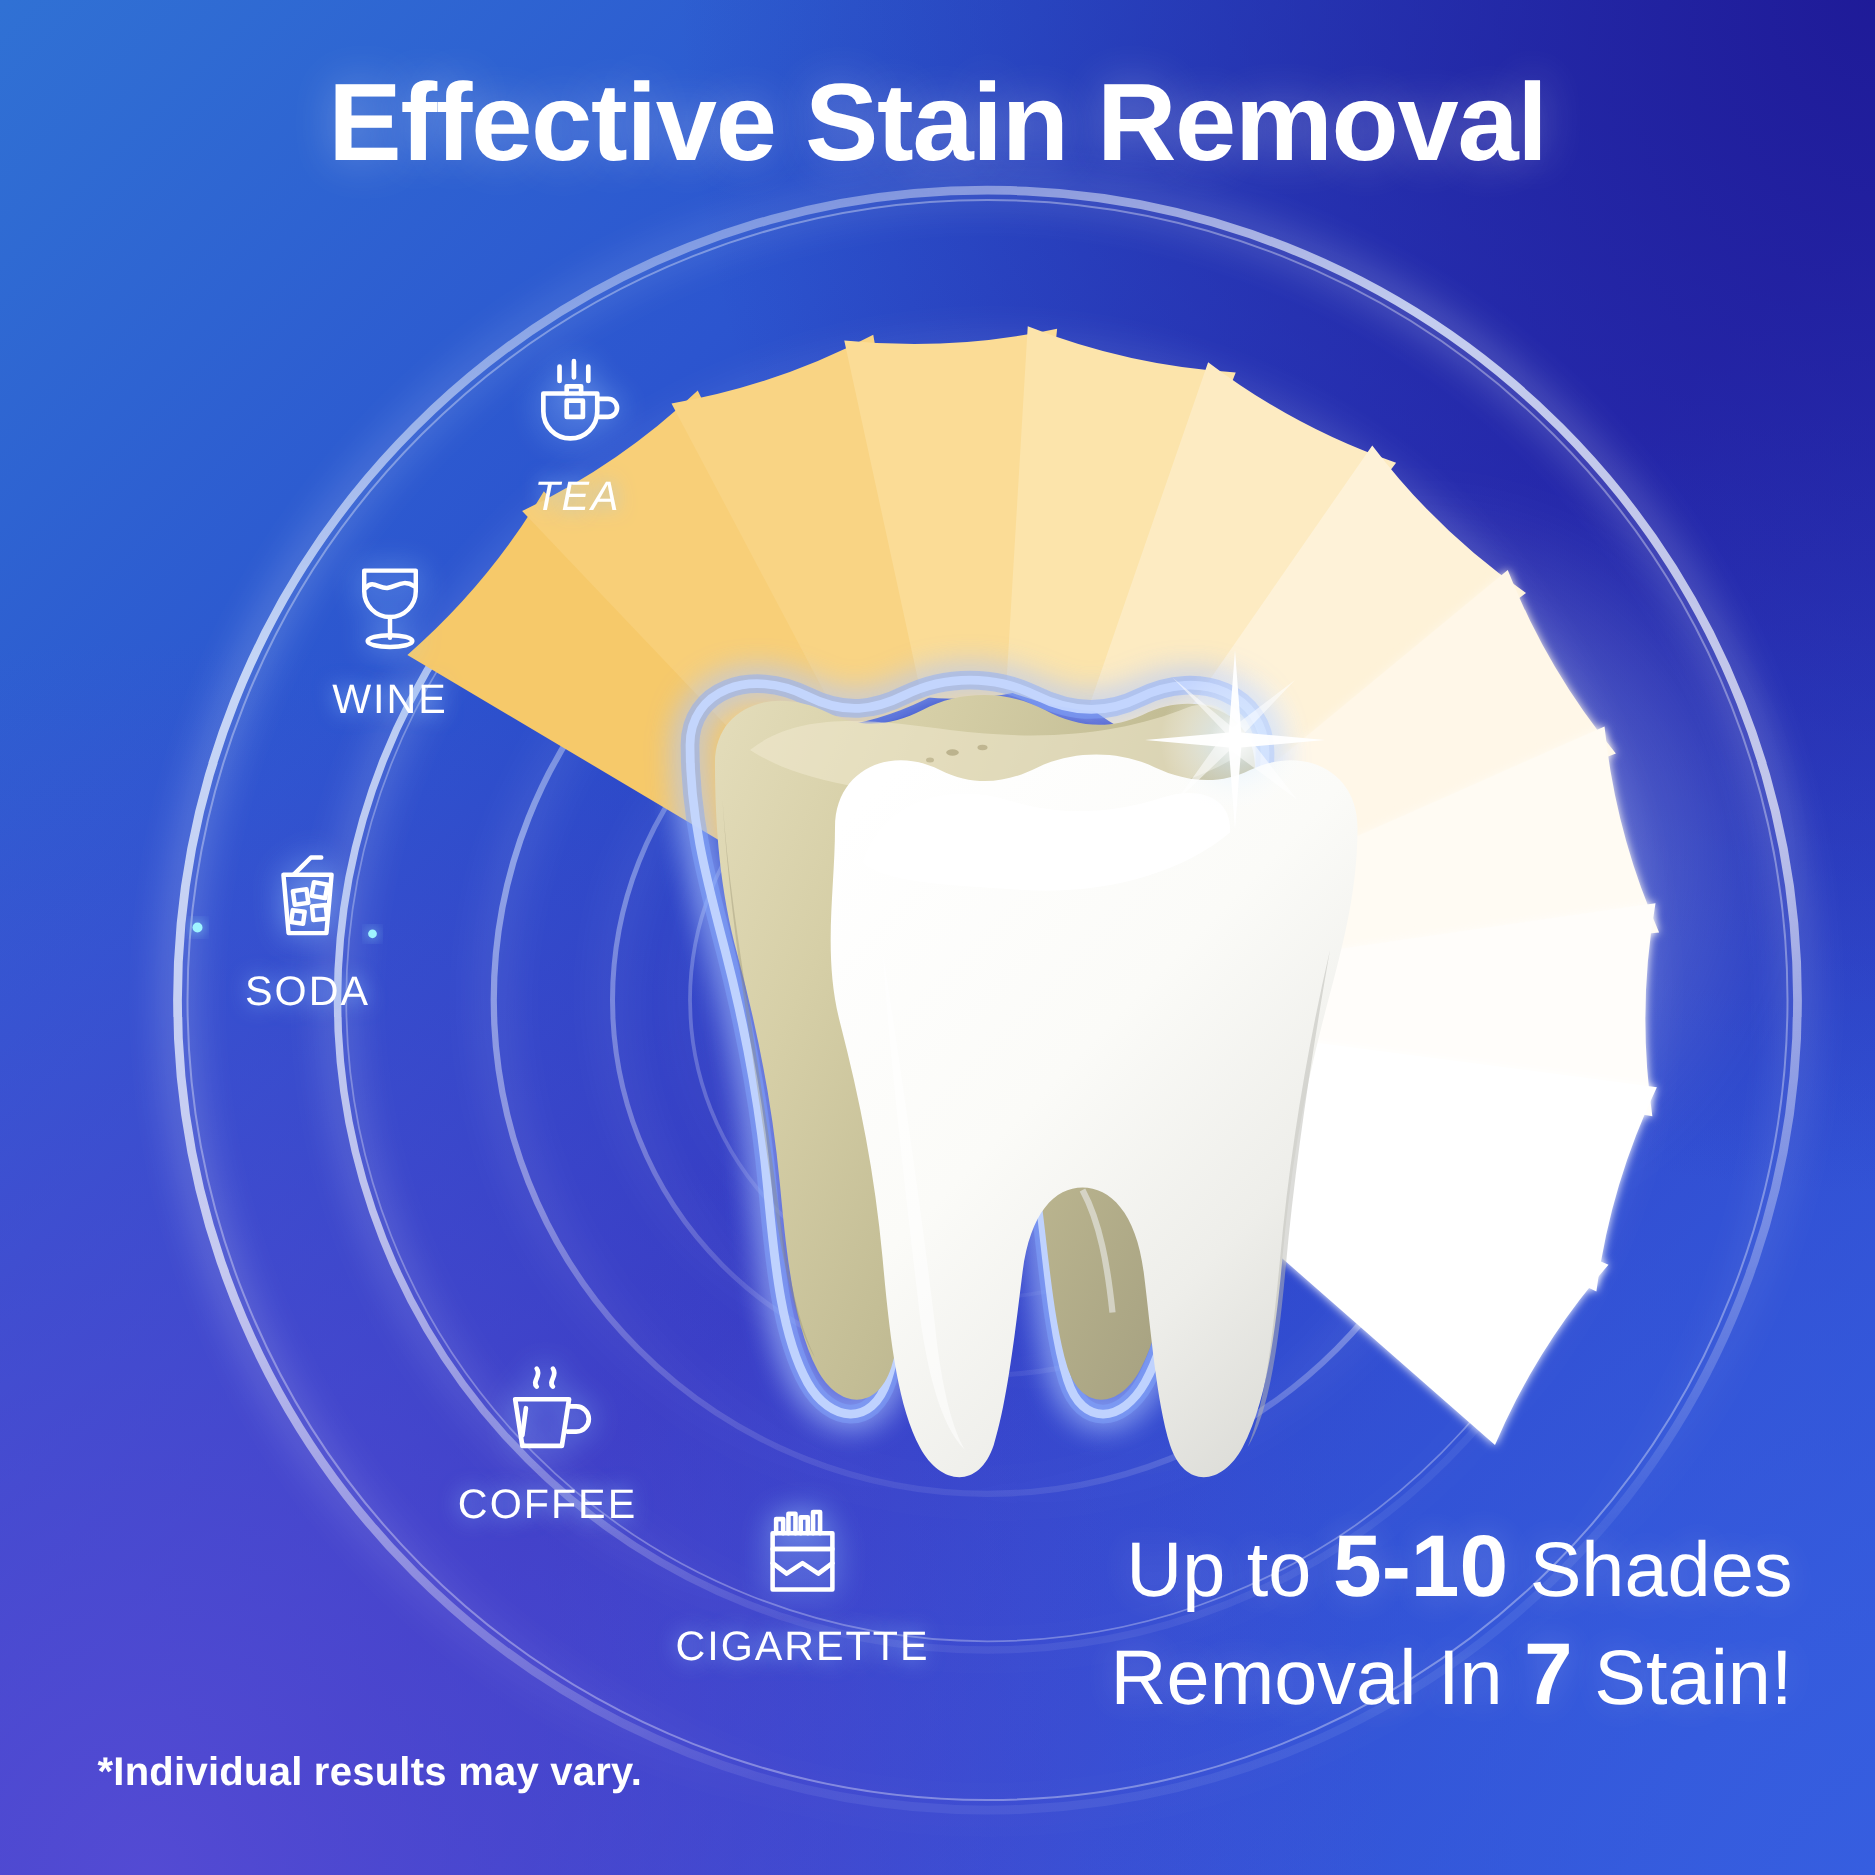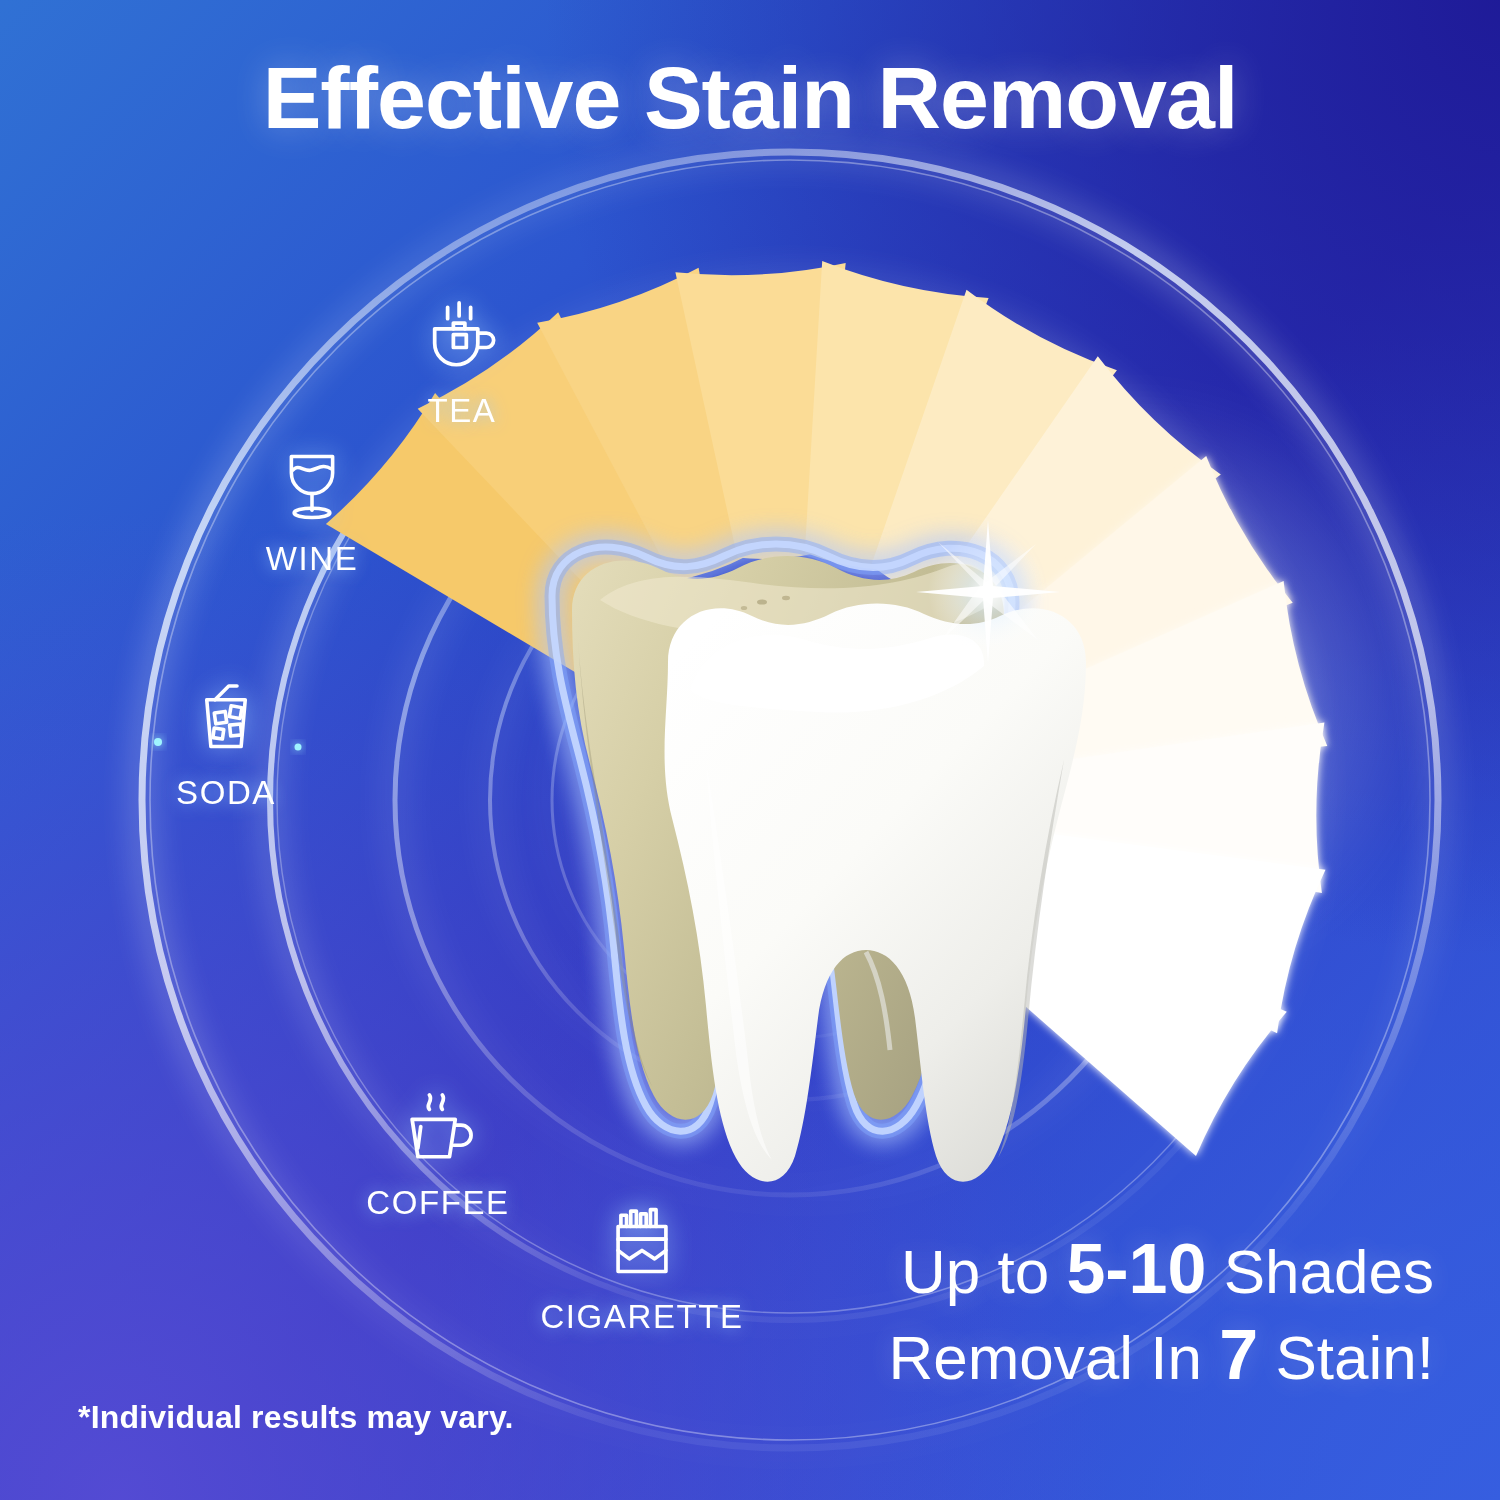--- a/index.html
+++ b/index.html
@@ -58,21 +58,21 @@
   
   #fan{position:absolute;left:0;top:0;width:1500px;height:1500px;}
 
   
   #teeth{position:absolute;left:0;top:0;width:1500px;height:1500px;}
 
   
   #claim{
     position:absolute;
     right:66px;
-    bottom:102px;
+    bottom:118px;
     text-align:right;
     color:#ffffff;
     line-height:1.22;
     text-shadow:0 0 26px rgba(255,255,255,0.22);
   }
   #claim .line{font-size:62px;white-space:nowrap;}
   #claim .big{font-weight:bold;font-size:70px;}
 
   
   #disclaimer{
@@ -322,21 +322,21 @@
 
     <g class="sparkle">
       <circle cx="988" cy="592" r="60" fill="url(#starburst)" opacity="0.95"></circle>
       <path d="M988 520 L993 586 L1060 592 L993 598 L988 664 L983 598 L916 592 L983 586 Z" fill="#ffffff" opacity="0.95"></path>
       <path d="M1036 544 L996 586 L1038 640 L984 600 L940 642 L980 586 L938 542 L986 582 Z" fill="#ffffff" opacity="0.55"></path>
     </g>
   </svg>
 
   <div id="headline">Effective Stain Removal</div>
 
-  <div class="stain" style="left:372px;top:290px;">
+  <div class="stain" style="left:372px;top:276px;font-style:italic;">
     <span class="glyph">
       <svg width="92" height="92" viewBox="0 0 64 64" fill="none" stroke="#ffffff" stroke-width="2.6" stroke-linecap="round" stroke-linejoin="round">
         <path d="M13 27 h30 v10 a15 15 0 0 1 -15 15 a15 15 0 0 1 -15 -15 z"></path>
         <path d="M43 30 h6 a5 5 0 0 1 0 10 h-6"></path>
         <path d="M26 27 v-4 h8 v4"></path>
         <rect x="26" y="31" width="9" height="9"></rect>
         <path d="M22 12 v8 M30 9 v9 M38 12 v8"></path>
       </svg>
     </span>
     <span class="lbl">TEA</span>
@@ -347,21 +347,21 @@
       <svg width="88" height="92" viewBox="0 0 64 64" fill="none" stroke="#ffffff" stroke-width="2.6" stroke-linecap="round" stroke-linejoin="round">
         <path d="M17 12 h30 v12 a15 15 0 0 1 -15 15 a15 15 0 0 1 -15 -15 z"></path>
         <path d="M18 22 c4 -5 8 1 13 0 c5 -1 9 -5 15 -1"></path>
         <path d="M32 39 v12"></path>
         <ellipse cx="32" cy="53" rx="13" ry="3.4"></ellipse>
       </svg>
     </span>
     <span class="lbl">WINE</span>
   </div>
 
-  <div class="stain" style="left:136px;top:672px;">
+  <div class="stain" style="left:156px;top:672px;">
     <span class="glyph">
       <svg width="88" height="94" viewBox="0 0 64 64" fill="none" stroke="#ffffff" stroke-width="2.6" stroke-linecap="round" stroke-linejoin="round">
         <path d="M18 18 h28 l-3 34 h-22 z"></path>
         <path d="M24 18 l10 -10 h6"></path>
         <rect x="24" y="27" width="8" height="8" transform="rotate(-8 28 31)"></rect>
         <rect x="35" y="23" width="8" height="8" transform="rotate(10 39 27)"></rect>
         <rect x="35" y="36" width="8" height="8" transform="rotate(-6 39 40)"></rect>
         <rect x="23" y="39" width="7" height="7" transform="rotate(8 26 42)"></rect>
       </svg>
     </span>

